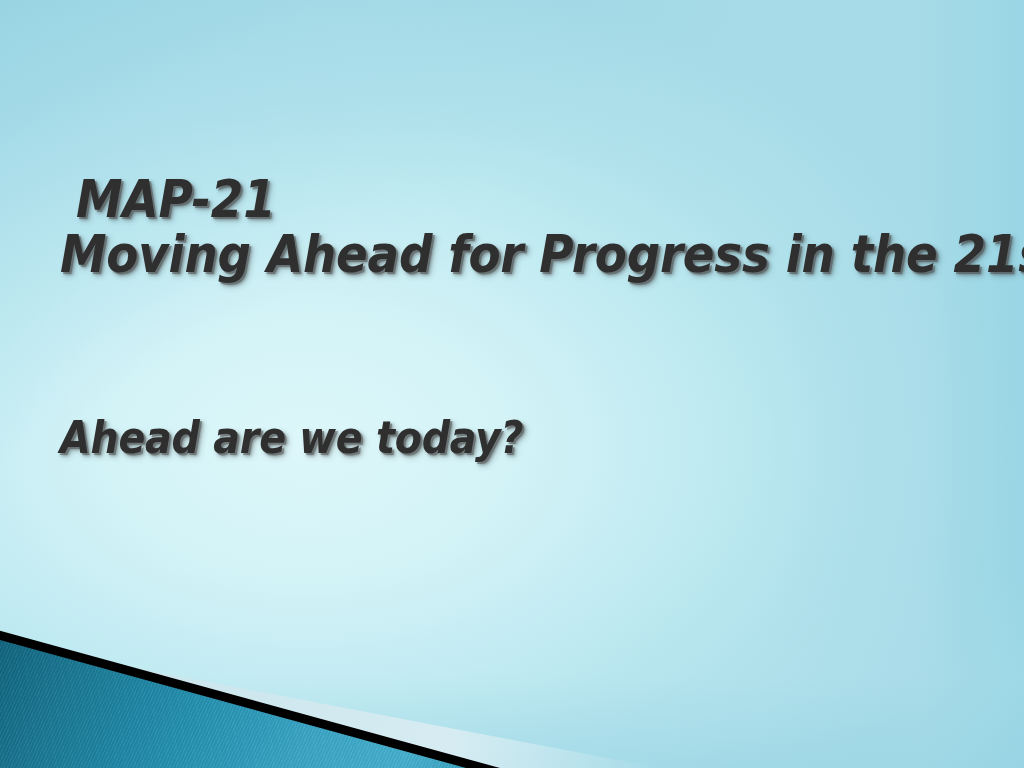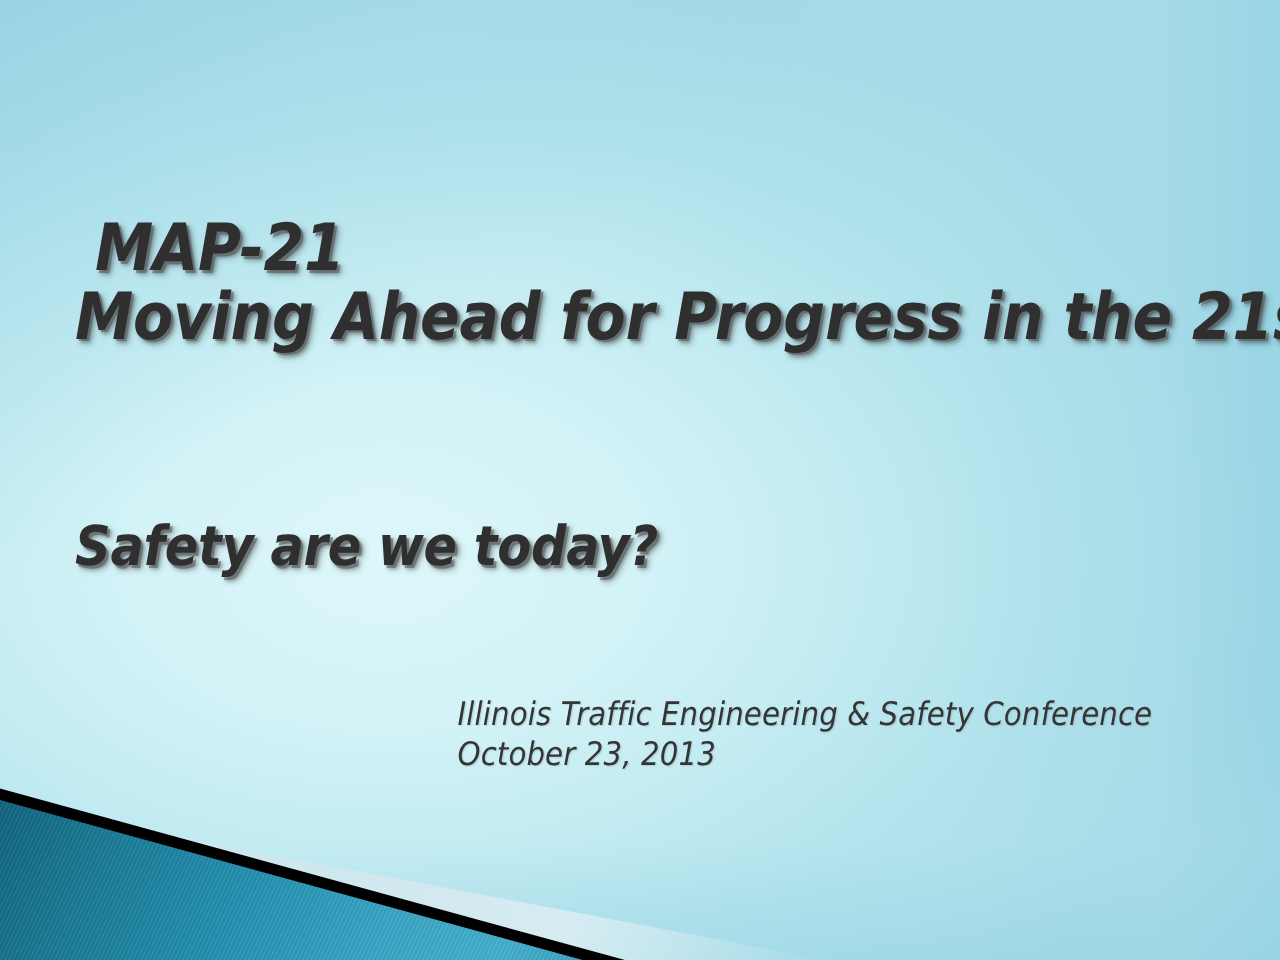--- a/index.html
+++ b/index.html
@@ -200,27 +200,23 @@
   <div class="bg-corner-tl"></div>
   <div class="bg-corner-r"></div>
   <div class="bg-corner-b"></div>
 
   <div class="title-block">
     <div class="title-line"> MAP-21</div>
     <div class="title-line">Moving Ahead for Progress in the 21st</div>
   </div>
 
   <div class="subtitle-block">
-    <div class="subtitle-line">Safety are we today?</div>
+    <div class="subtitle-line">Ahead are we today?</div>
   </div>
 
-  <div class="credits-block">
-    <div class="credits-line">Illinois Traffic Engineering &amp; Safety Conference</div>
-    <div class="credits-line">October 23, 2013</div>
-  </div>
 
   <div class="deco">
     <div class="deco-pale"></div>
     <div class="deco-black"></div>
     <div class="deco-teal"></div>
     <div class="deco-teal-texture"></div>
   </div>
 
 </div>
 

